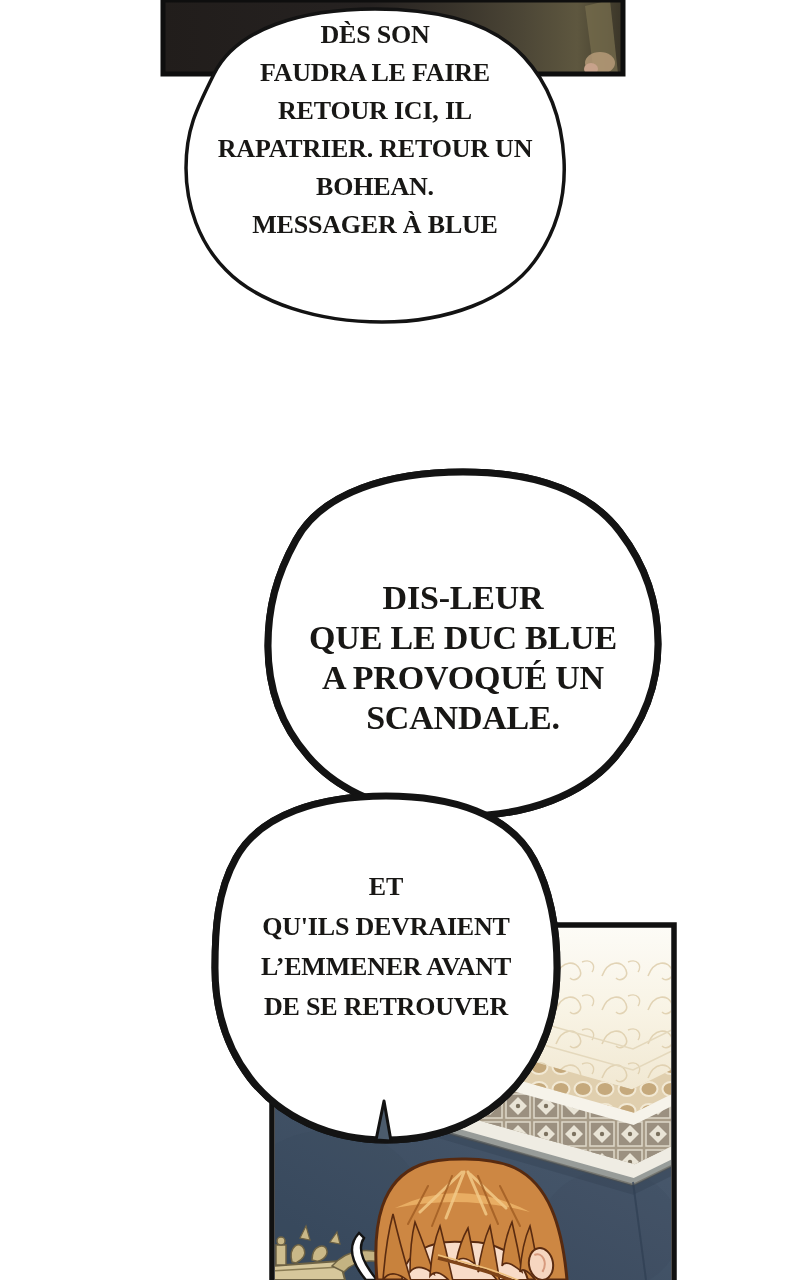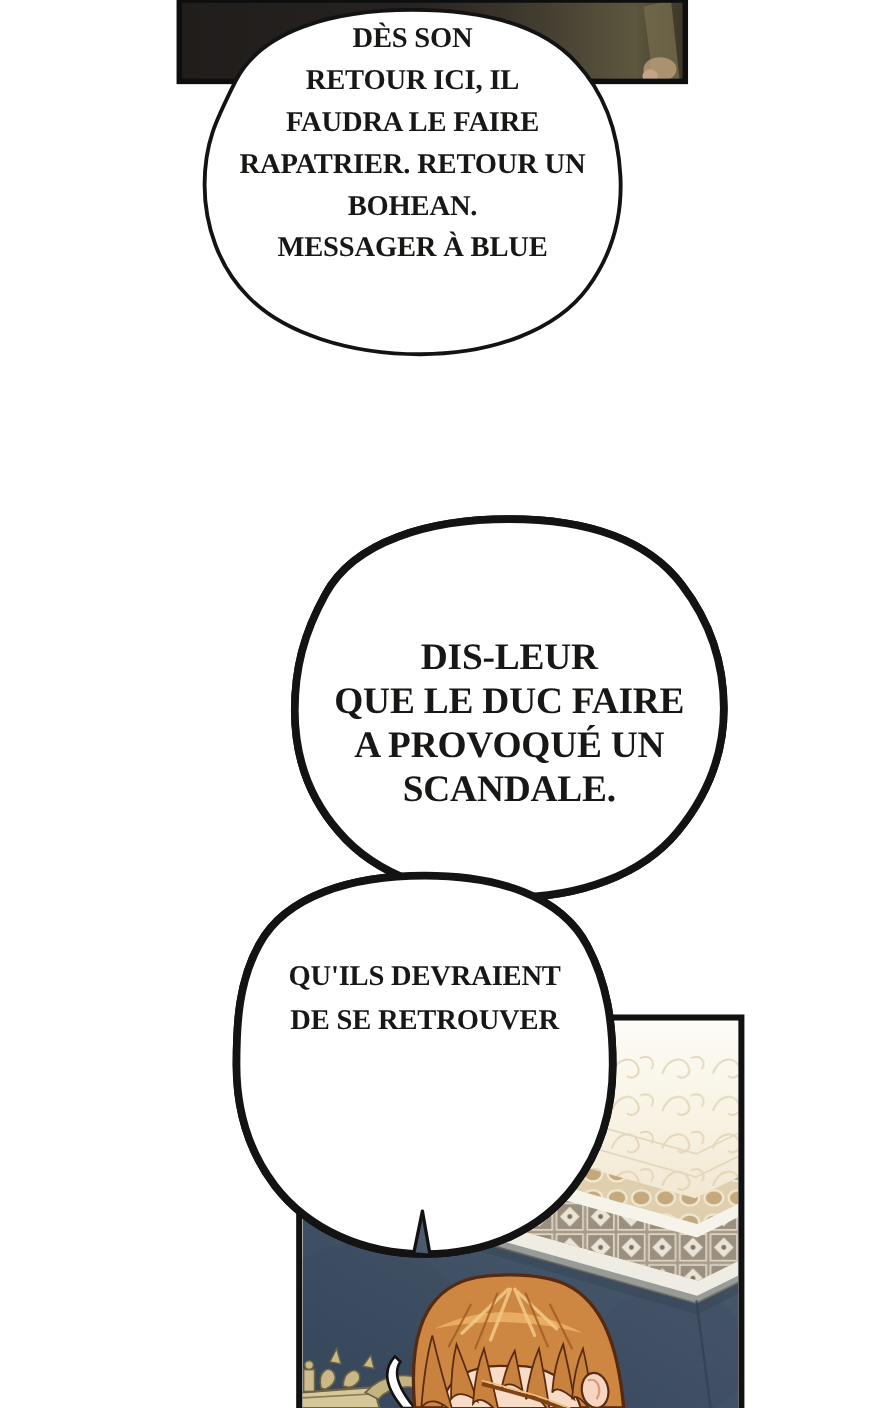--- a/index.html
+++ b/index.html
@@ -162,32 +162,34 @@
                C 557 930 552 894 534 860 C 510 814 452 796 386 796 Z" fill="#ffffff" stroke="#131313" stroke-width="7"></path>
     </g>
     <use href="#b2" fill="#ffffff" stroke="none"></use>
     <use href="#b3" fill="#ffffff" stroke="none"></use>
 
     <path d="M 376 1140 L 384 1101 L 391 1141 Z" fill="#4b5b6c" stroke="#121212" stroke-width="3" stroke-linejoin="round"></path>
   </svg>
 
   <div class="bubble-text bt1">
     <div class="speech-line">DÈS SON</div>
+    <div class="speech-line">FAUDRA LE FAIRE</div>
     <div class="speech-line">RETOUR ICI, IL</div>
-    <div class="speech-line">FAUDRA LE FAIRE</div>
     <div class="speech-line">RAPATRIER. RETOUR UN</div>
     <div class="speech-line">BOHEAN.</div>
     <div class="speech-line">MESSAGER À BLUE</div>
   </div>
 
   <div class="bubble-text bt2">
     <div class="speech-line">DIS-LEUR</div>
-    <div class="speech-line">QUE LE DUC FAIRE</div>
+    <div class="speech-line">QUE LE DUC BLUE</div>
     <div class="speech-line">A PROVOQUÉ UN</div>
     <div class="speech-line">SCANDALE.</div>
   </div>
 
   <div class="bubble-text bt3">
+    <div class="speech-line">ET</div>
     <div class="speech-line">QU'ILS DEVRAIENT</div>
+    <div class="speech-line">L’EMMENER AVANT</div>
     <div class="speech-line">DE SE RETROUVER</div>
   </div>
 
 </div>
 
 </body></html>

